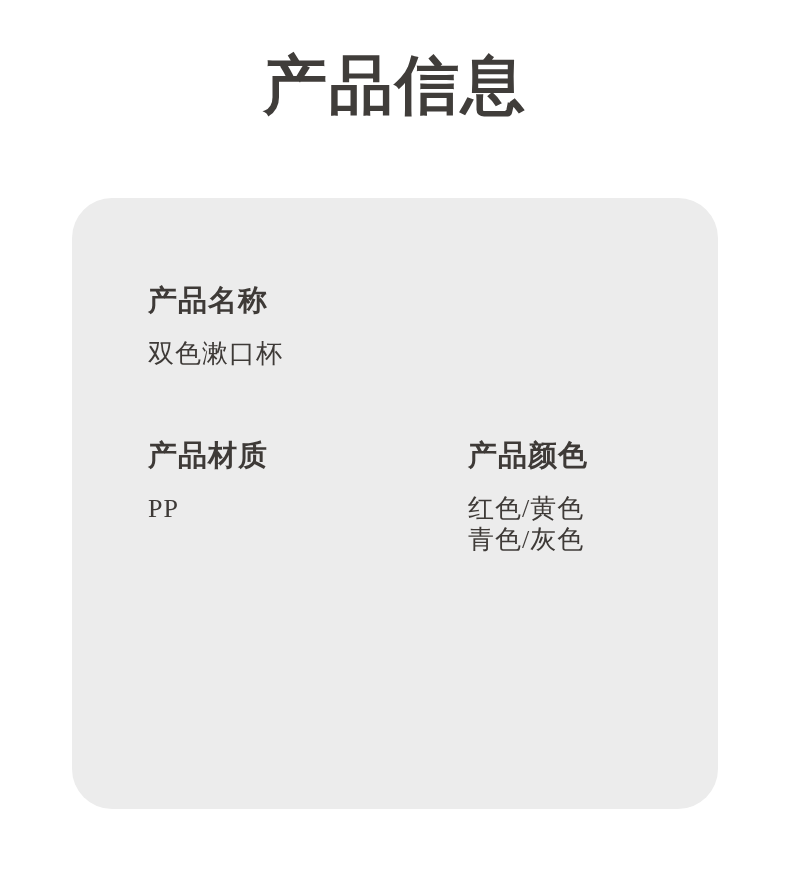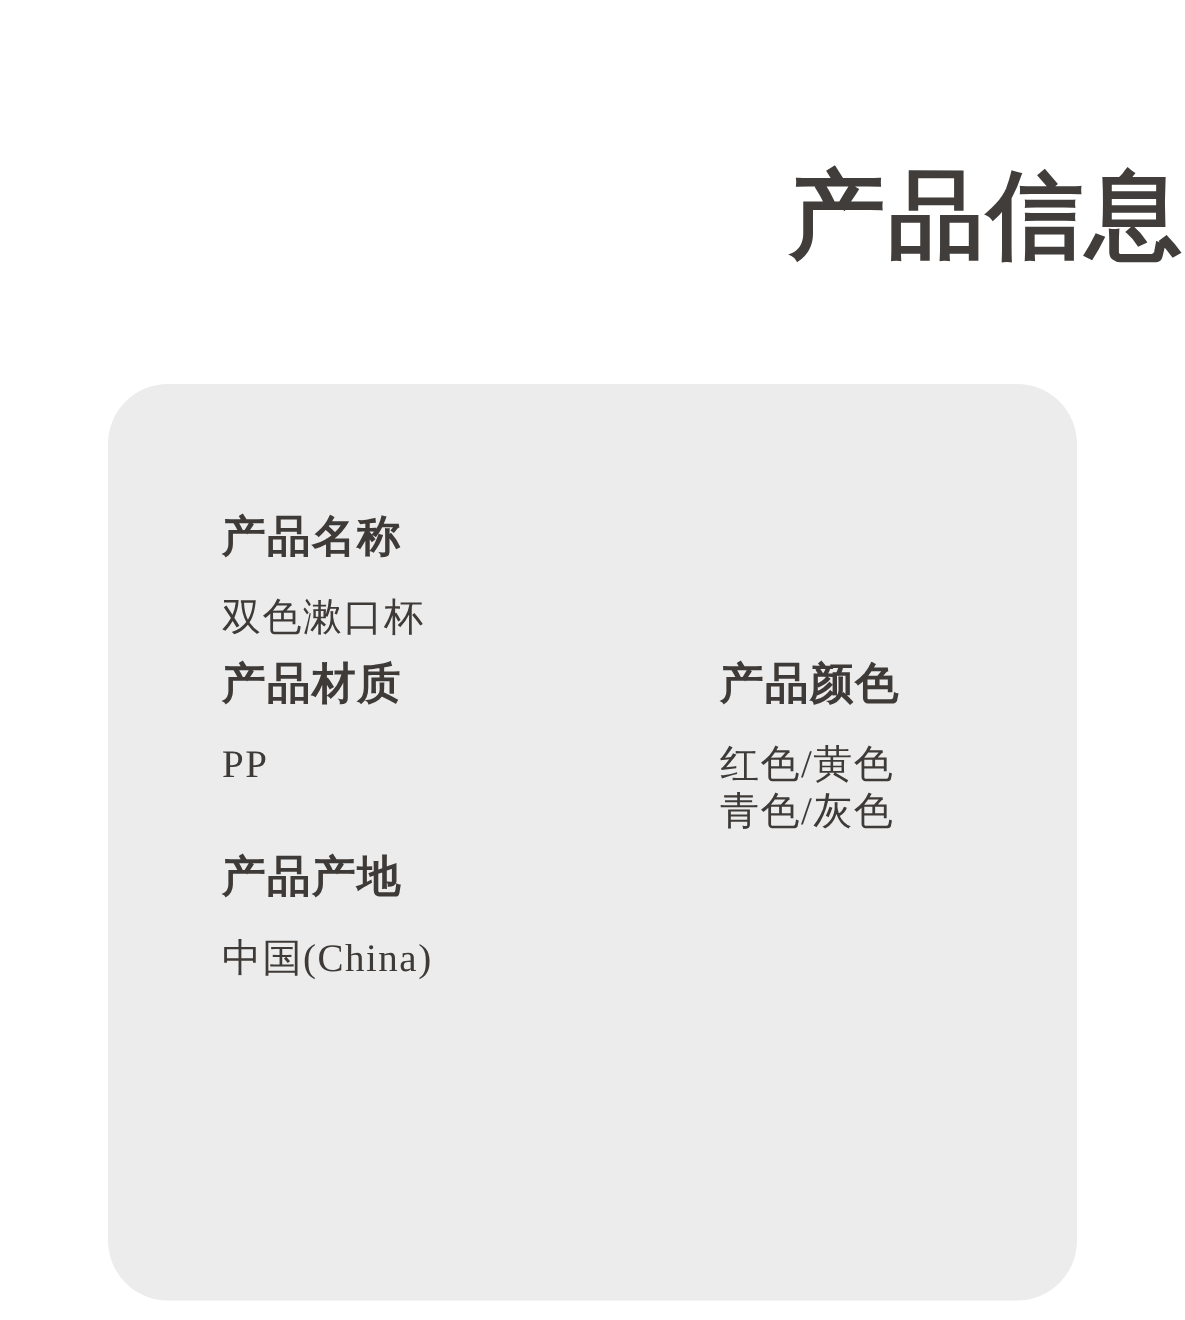--- a/index.html
+++ b/index.html
@@ -13,43 +13,42 @@
     font-family: "Liberation Serif", "DejaVu Serif", serif;
     color: #3e3a37;
     overflow: hidden;
   }
   .page {
     width: 790px;
     height: 880px;
     position: relative;
   }
   .title {
-    padding-top: 112px;
-    text-align: right;
+    padding-top: 54px;
+    text-align: center;
     font-size: 64px;
     font-weight: bold;
     line-height: 1;
     letter-spacing: 2px;
     color: #403d3a;
   }
   .card {
     width: 646px;
     height: 611px;
     margin: 80px auto 0 auto;
     background: #ececec;
     border-radius: 40px;
     box-sizing: border-box;
     padding: 85px 20px 0 76px;
   }
   .fields-grid {
     display: grid;
     grid-template-columns: 320px auto;
     grid-row-gap: 69px;
     align-items: start;
-    gap: 12px;
   }
   .field-label {
     font-size: 29px;
     font-weight: bold;
     line-height: 1.2;
     letter-spacing: 1px;
     margin: 0;
   }
   .field-value {
     font-size: 26px;
@@ -83,21 +82,17 @@
         <div class="field-value">PP</div>
       </div>
 
 
       <div class="field">
         <div class="field-label">产品颜色</div>
         <div class="field-value">红色/黄色
 青色/灰色</div>
       </div>
 
-      <div class="field">
-        <div class="field-label">产品产地</div>
-        <div class="field-value">中国(China)</div>
-      </div>
 
     </div>
   </div>
 
 </div>
 
 </body></html>

